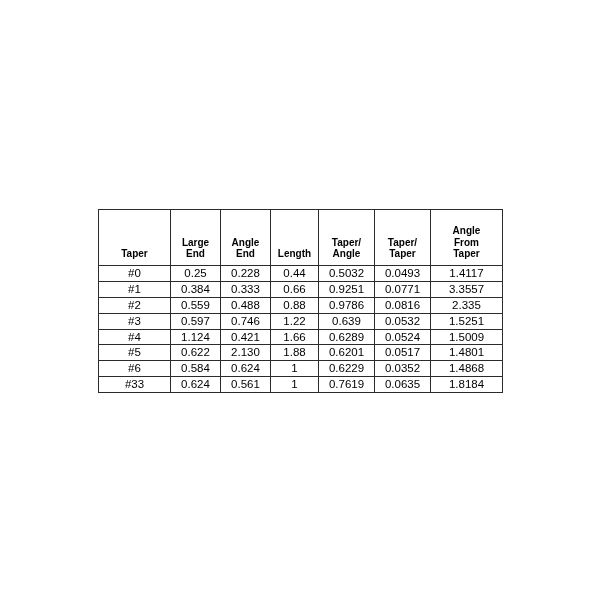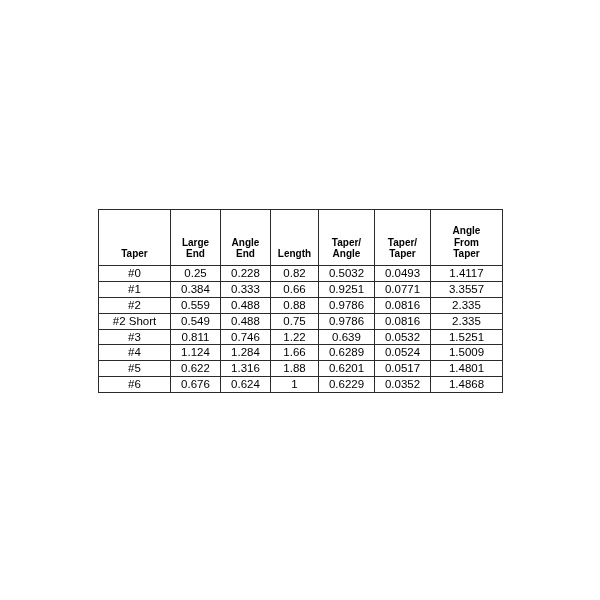--- a/index.html
+++ b/index.html
@@ -121,21 +121,21 @@
             <span class="hdr-line">From</span>
             <span class="hdr-line">Taper</span>
           </th>
         </tr>
       </thead>
       <tbody>
         <tr>
           <td>#0</td>
           <td>0.25</td>
           <td>0.228</td>
-          <td>0.82</td>
+          <td>0.44</td>
           <td>0.5032</td>
           <td>0.0493</td>
           <td>1.4117</td>
         </tr>
         <tr>
           <td>#1</td>
           <td>0.384</td>
           <td>0.333</td>
           <td>0.66</td>
           <td>0.9251</td>
@@ -145,61 +145,61 @@
         <tr>
           <td>#2</td>
           <td>0.559</td>
           <td>0.488</td>
           <td>0.88</td>
           <td>0.9786</td>
           <td>0.0816</td>
           <td>2.335</td>
         </tr>
         <tr>
-          <td>#2 Short</td>
-          <td>0.549</td>
-          <td>0.488</td>
-          <td>0.75</td>
-          <td>0.9786</td>
-          <td>0.0816</td>
-          <td>2.335</td>
-        </tr>
-        <tr>
           <td>#3</td>
-          <td>0.811</td>
+          <td>0.597</td>
           <td>0.746</td>
           <td>1.22</td>
           <td>0.639</td>
           <td>0.0532</td>
           <td>1.5251</td>
         </tr>
         <tr>
           <td>#4</td>
           <td>1.124</td>
-          <td>1.284</td>
+          <td>0.421</td>
           <td>1.66</td>
           <td>0.6289</td>
           <td>0.0524</td>
           <td>1.5009</td>
         </tr>
         <tr>
           <td>#5</td>
           <td>0.622</td>
-          <td>1.316</td>
+          <td>2.130</td>
           <td>1.88</td>
           <td>0.6201</td>
           <td>0.0517</td>
           <td>1.4801</td>
         </tr>
         <tr>
           <td>#6</td>
-          <td>0.676</td>
+          <td>0.584</td>
           <td>0.624</td>
           <td>1</td>
           <td>0.6229</td>
           <td>0.0352</td>
           <td>1.4868</td>
         </tr>
+        <tr>
+          <td>#33</td>
+          <td>0.624</td>
+          <td>0.561</td>
+          <td>1</td>
+          <td>0.7619</td>
+          <td>0.0635</td>
+          <td>1.8184</td>
+        </tr>
       </tbody>
     </table>
   </div>
 
 </div>
 
 </body></html>

